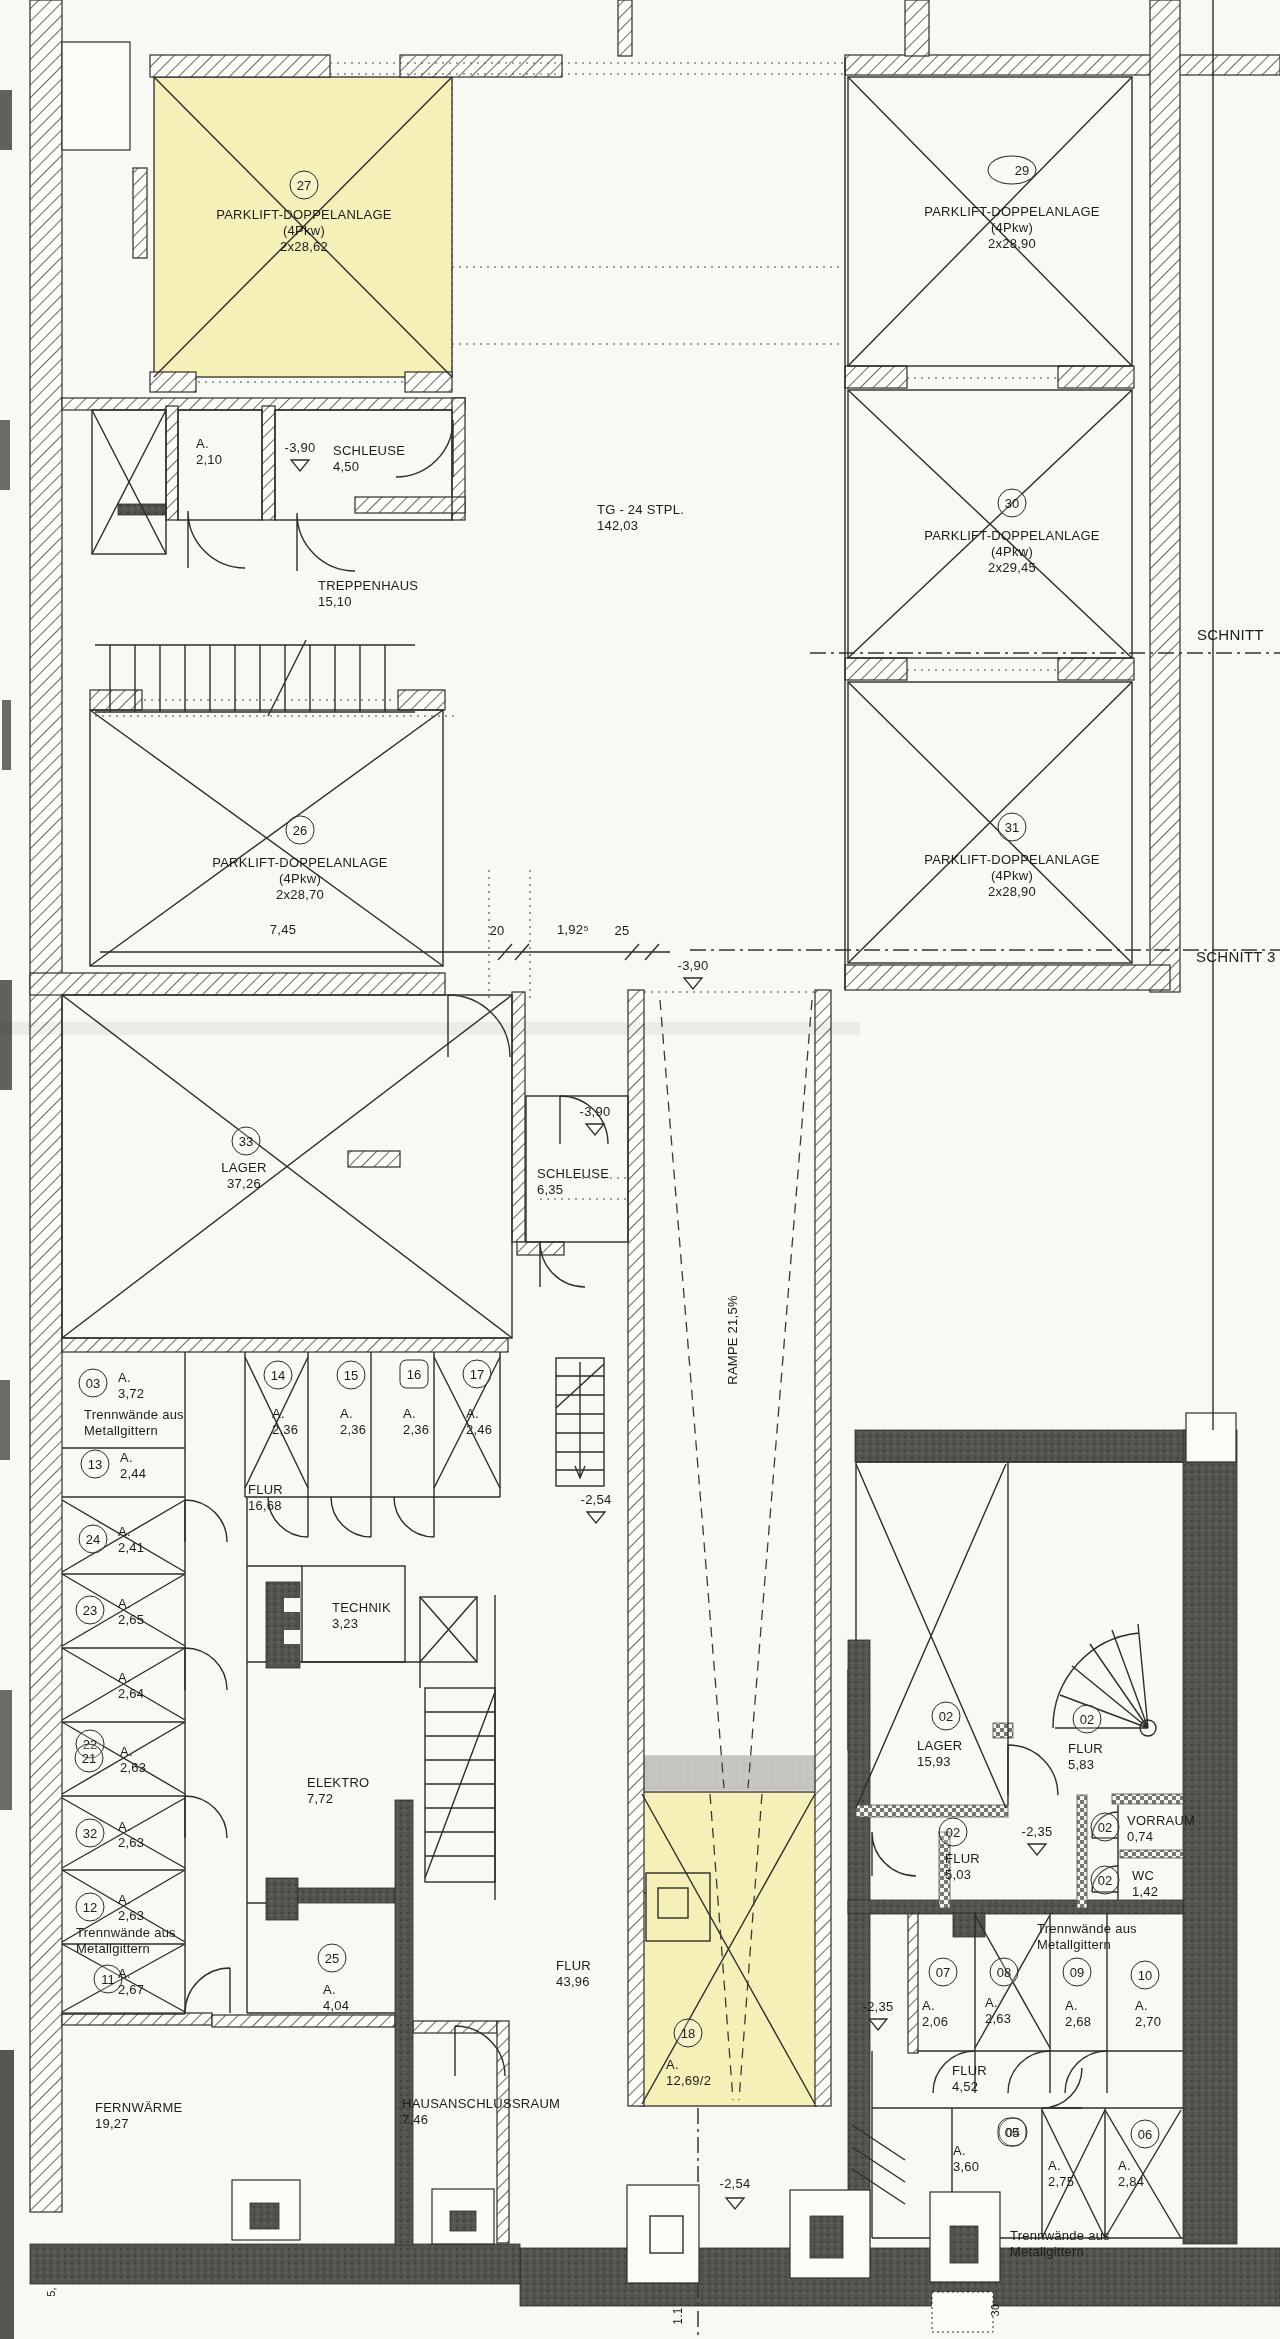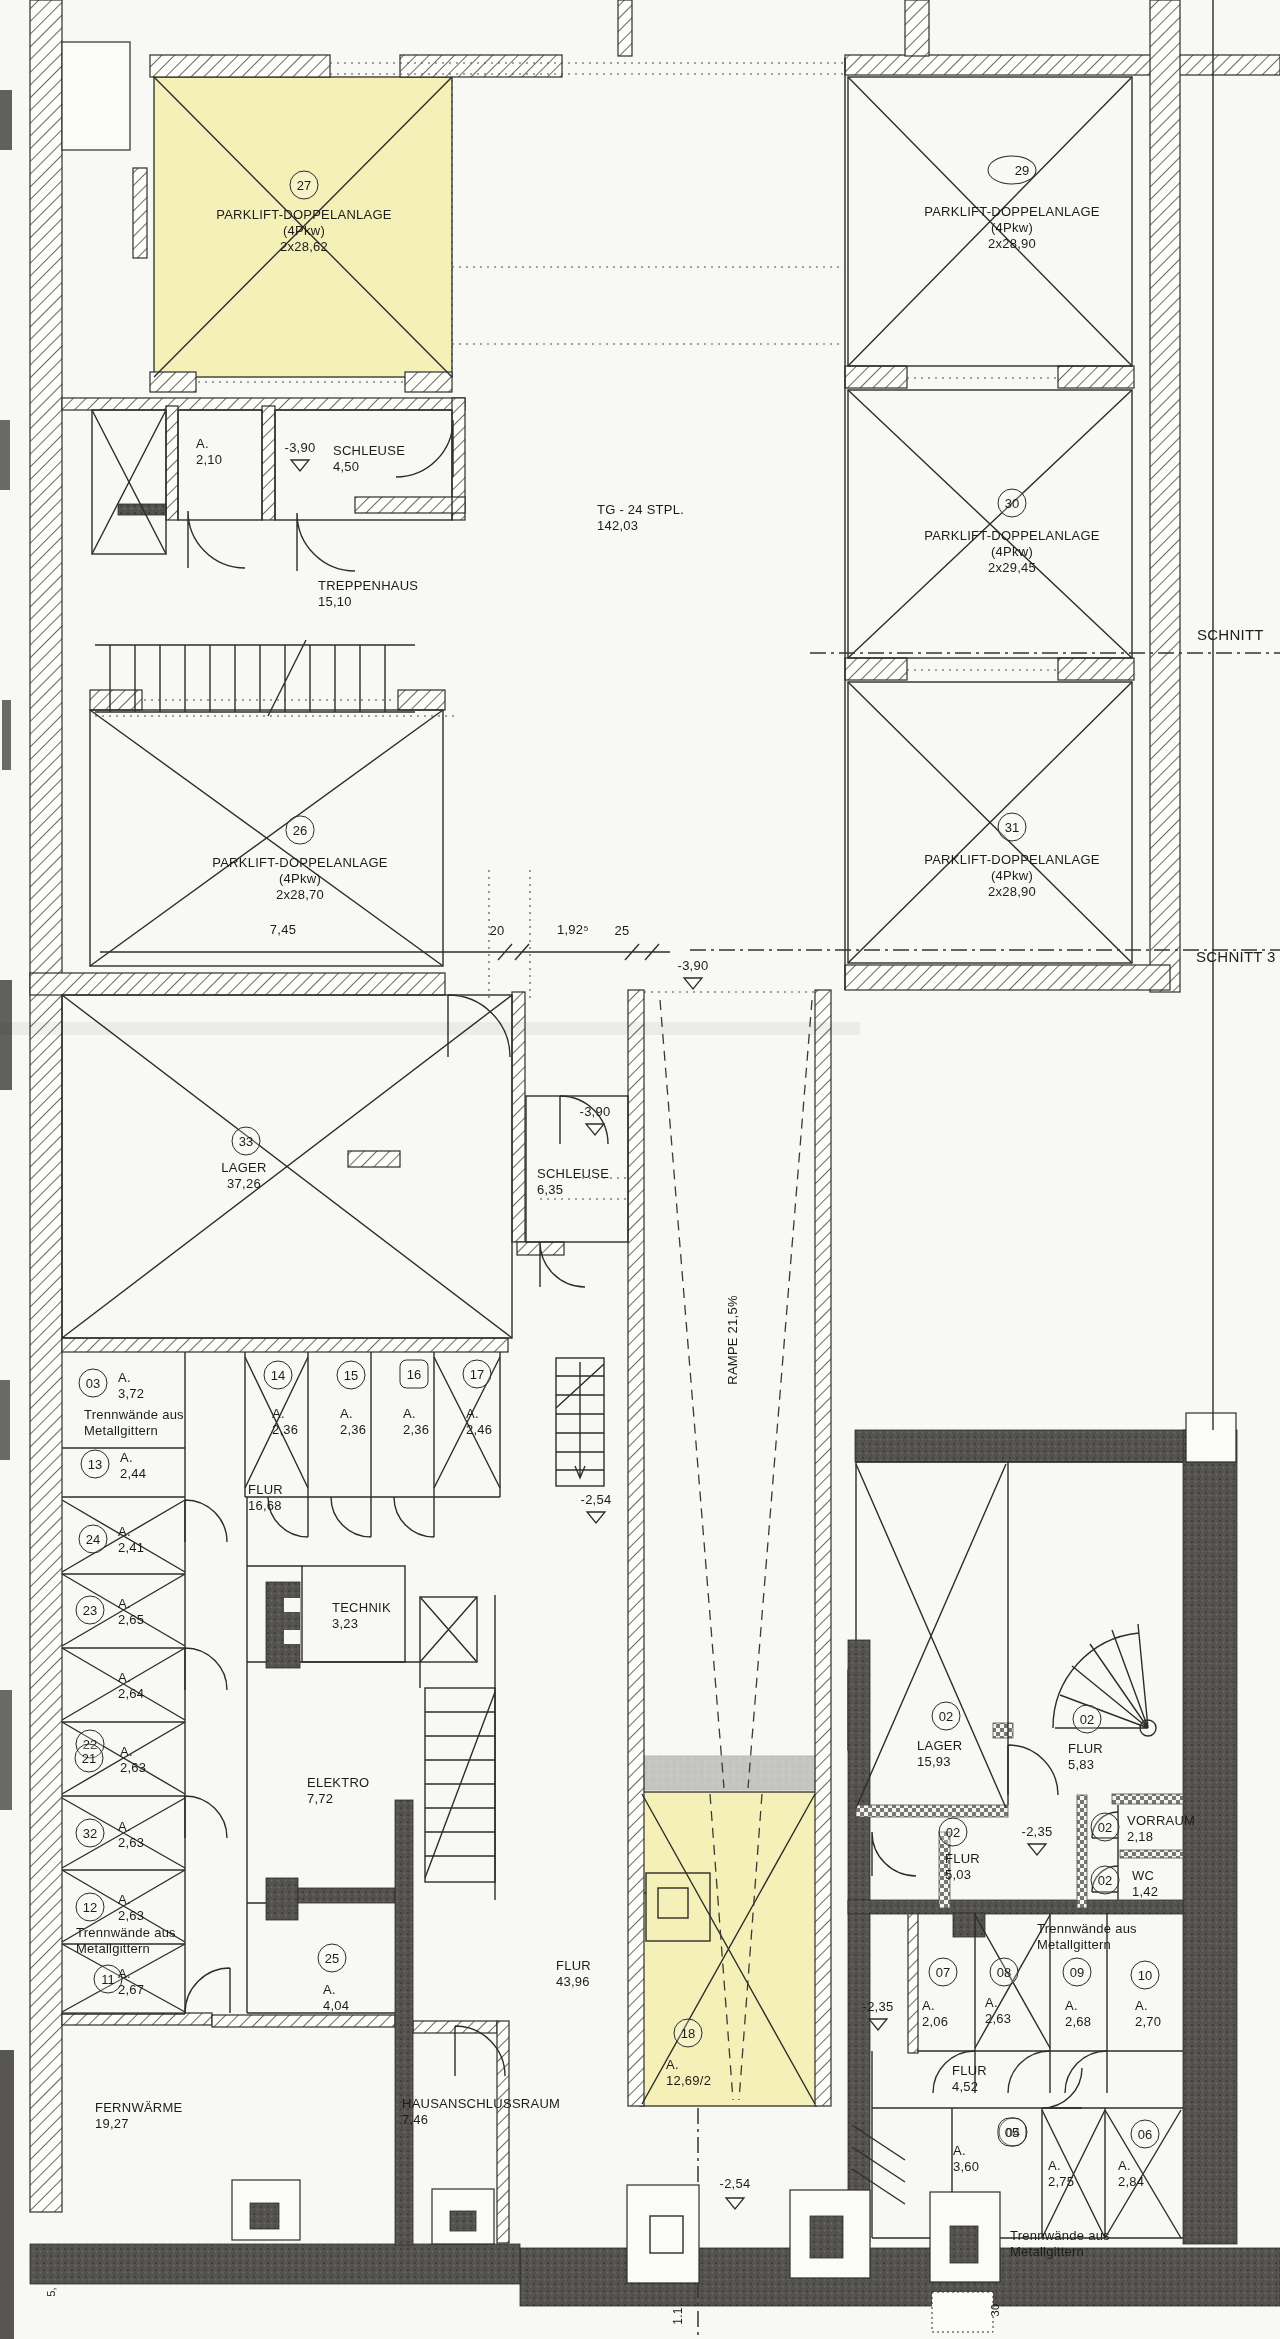--- a/index.html
+++ b/index.html
@@ -468,21 +468,21 @@
         <div class="ln">-2,35</div>
       </div>
       <div class="circ" style="left: 953px; top: 1832px;">02</div>
       <div class="lbl left" style="left: 945px; top: 1851px;">
         <div class="ln">FLUR</div>
         <div class="ln">5,03</div>
       </div>
       <div class="circ" style="left: 1105px; top: 1827px;">02</div>
       <div class="lbl left" style="left: 1127px; top: 1813px;">
         <div class="ln">VORRAUM</div>
-        <div class="ln">2,18</div>
+        <div class="ln">0,74</div>
       </div>
       <div class="circ" style="left: 1105px; top: 1880px;">02</div>
       <div class="lbl left" style="left: 1132px; top: 1868px;">
         <div class="ln">WC</div>
         <div class="ln">1,42</div>
       </div>
       <div class="lbl left" style="left: 1037px; top: 1921px;">
         <div class="ln">Trennwände aus</div>
         <div class="ln">Metallgittern</div>
       </div>

